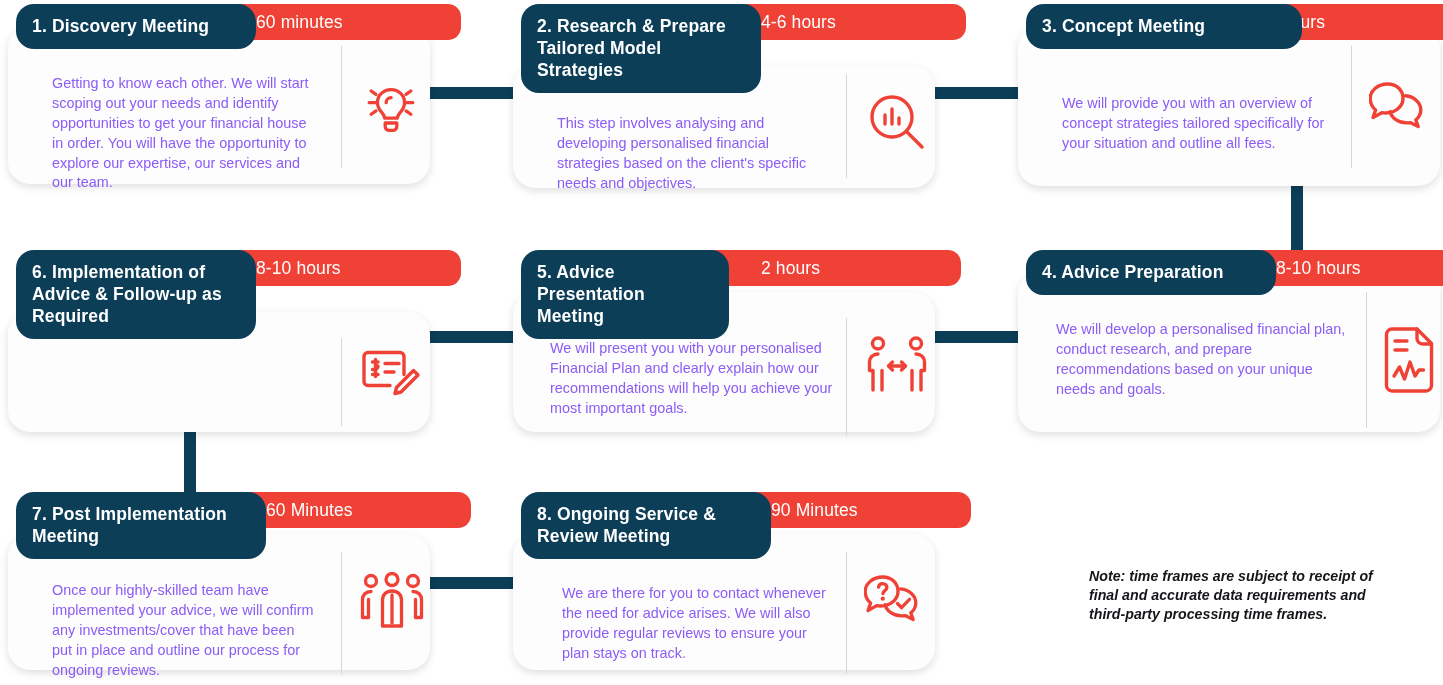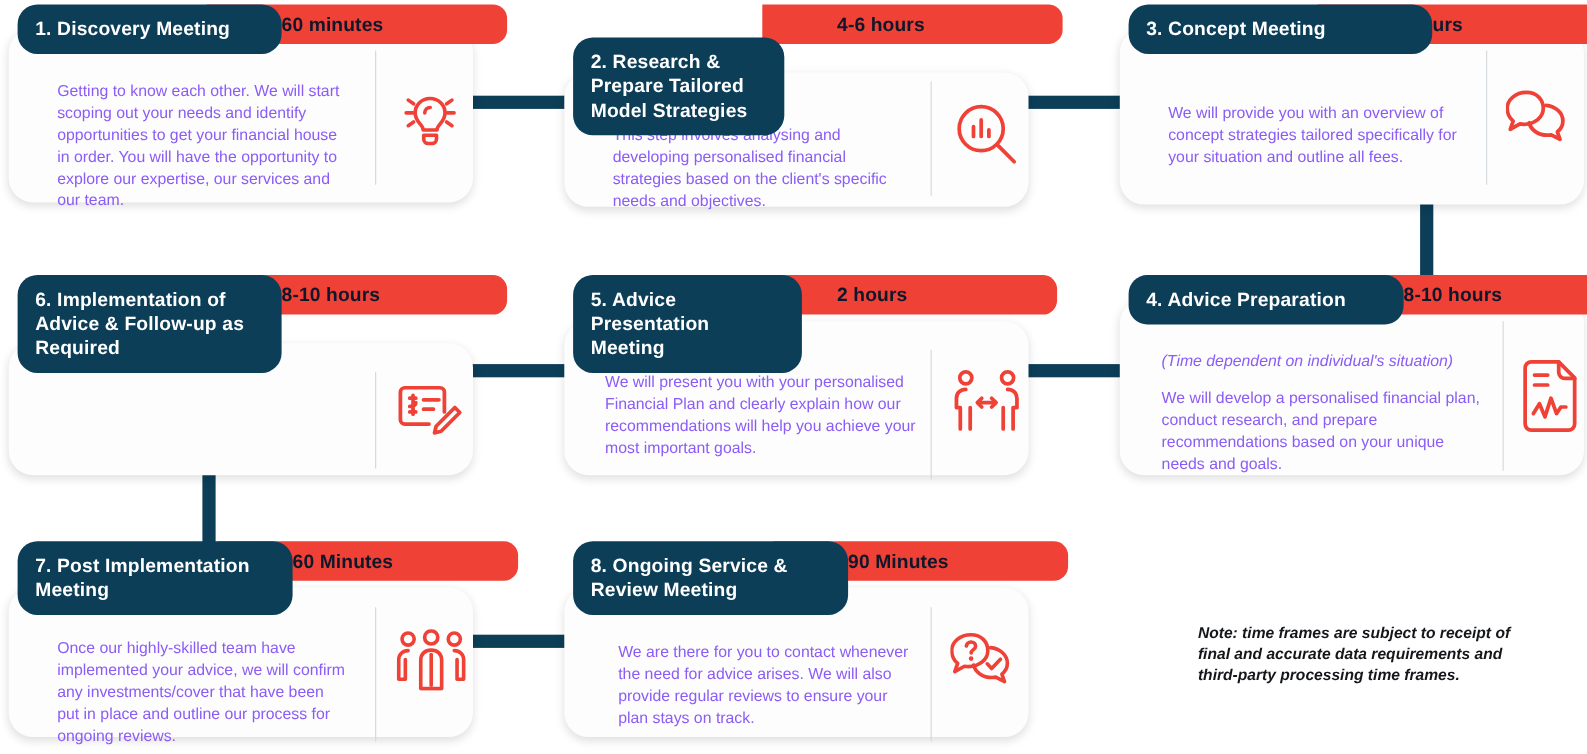--- a/index.html
+++ b/index.html
@@ -29,23 +29,23 @@
     background: #FDFDFD;
     border-radius: 22px;
     box-shadow: 0 3px 9px rgba(0,0,0,0.13);
   }
   .badge {
     position: absolute;
     top: 0;
     height: 36px;
     background: #EF4136;
     border-radius: 0 13px 13px 0;
-    color: #0f172a;
+    color: #ffffff;
     font-size: 17.5px;
-    font-weight: bold;
+    font-weight: normal;
     letter-spacing: .1px;
     display: flex;
     align-items: center;
     z-index: 4;
     white-space: nowrap;
   }
   .header {
     position: absolute;
     top: 0;
     left: 8px;
@@ -135,21 +135,21 @@
         <path d="M54.5 27.5H48M52.5 15.5l-5 3.5M52.5 39.5l-5-3.5"></path>
       </svg>
     </div>
   </div>
 
   <div class="card" style="left:513px; top:4px; width:422px; height:184px;">
     <div class="card-body" style="top:62px; height:122px;"></div>
     <div class="badge" style="left:180px; width:205px; padding-left:68px;">
       <span>4-6 hours</span>
     </div>
-    <div class="header" style="width:192px;margin-top:30px;">
+    <div class="header" style="width:240px;">
       <span>2.</span>
       <span>Research &amp; Prepare Tailored Model Strategies</span>
     </div>
     <div class="content" style="left:32px; top:98px; width:300px;">
       <p class="para">This step involves analysing and developing personalised financial strategies based on the client's specific needs and objectives.</p>
     </div>
     <div class="divider" style="left:333px; top:70px; height:104px;"></div>
     <div class="iconbox" style="left:348px; top:82px; width:72px; height:72px;">
       <svg width="64" height="64" viewBox="0 0 64 64" fill="none" stroke="#EF4136" stroke-width="3.4" stroke-linecap="round" stroke-linejoin="round">
         <circle cx="27" cy="27" r="20"></circle>
@@ -228,21 +228,20 @@
   <div class="card" style="left:1018px; top:250px; width:422px; height:182px;">
     <div class="card-body" style="top:22px; height:160px;"></div>
     <div class="badge" style="left:190px; width:205px; padding-left:68px;">
       <span>8-10 hours</span>
     </div>
     <div class="header" style="width:250px;border-radius:17px;">
       <span>4.</span>
       <span>Advice Preparation</span>
     </div>
     <div class="content" style="left:26px; top:58px; width:318px;">
-      <p class="para italic">(Time dependent on individual's situation)</p>
       <p class="para">We will develop a personalised financial plan, conduct research, and prepare recommendations based on your unique needs and goals.</p>
     </div>
     <div class="divider" style="left:348px; top:42px; height:136px;"></div>
     <div class="iconbox" style="left:358px; top:70px; width:70px; height:80px;">
       <svg width="54" height="66" viewBox="0 0 54 66" fill="none" stroke="#EF4136" stroke-width="3.4" stroke-linecap="round" stroke-linejoin="round">
         <path d="M33 2H8C5 2 2.5 4.5 2.5 7.5v51c0 3 2.5 5.5 5.5 5.5h34c3 0 5.5-2.5 5.5-5.5V16.5L33 2z"></path>
         <path d="M33 2v9.5c0 3 2.5 5.5 5.5 5.5h9"></path>
         <path d="M11 14h12M11 23h12"></path>
         <path d="M10 49l5.5-9 5 12 5.5-17 5 14 4-6h4.5"></path>
       </svg>

